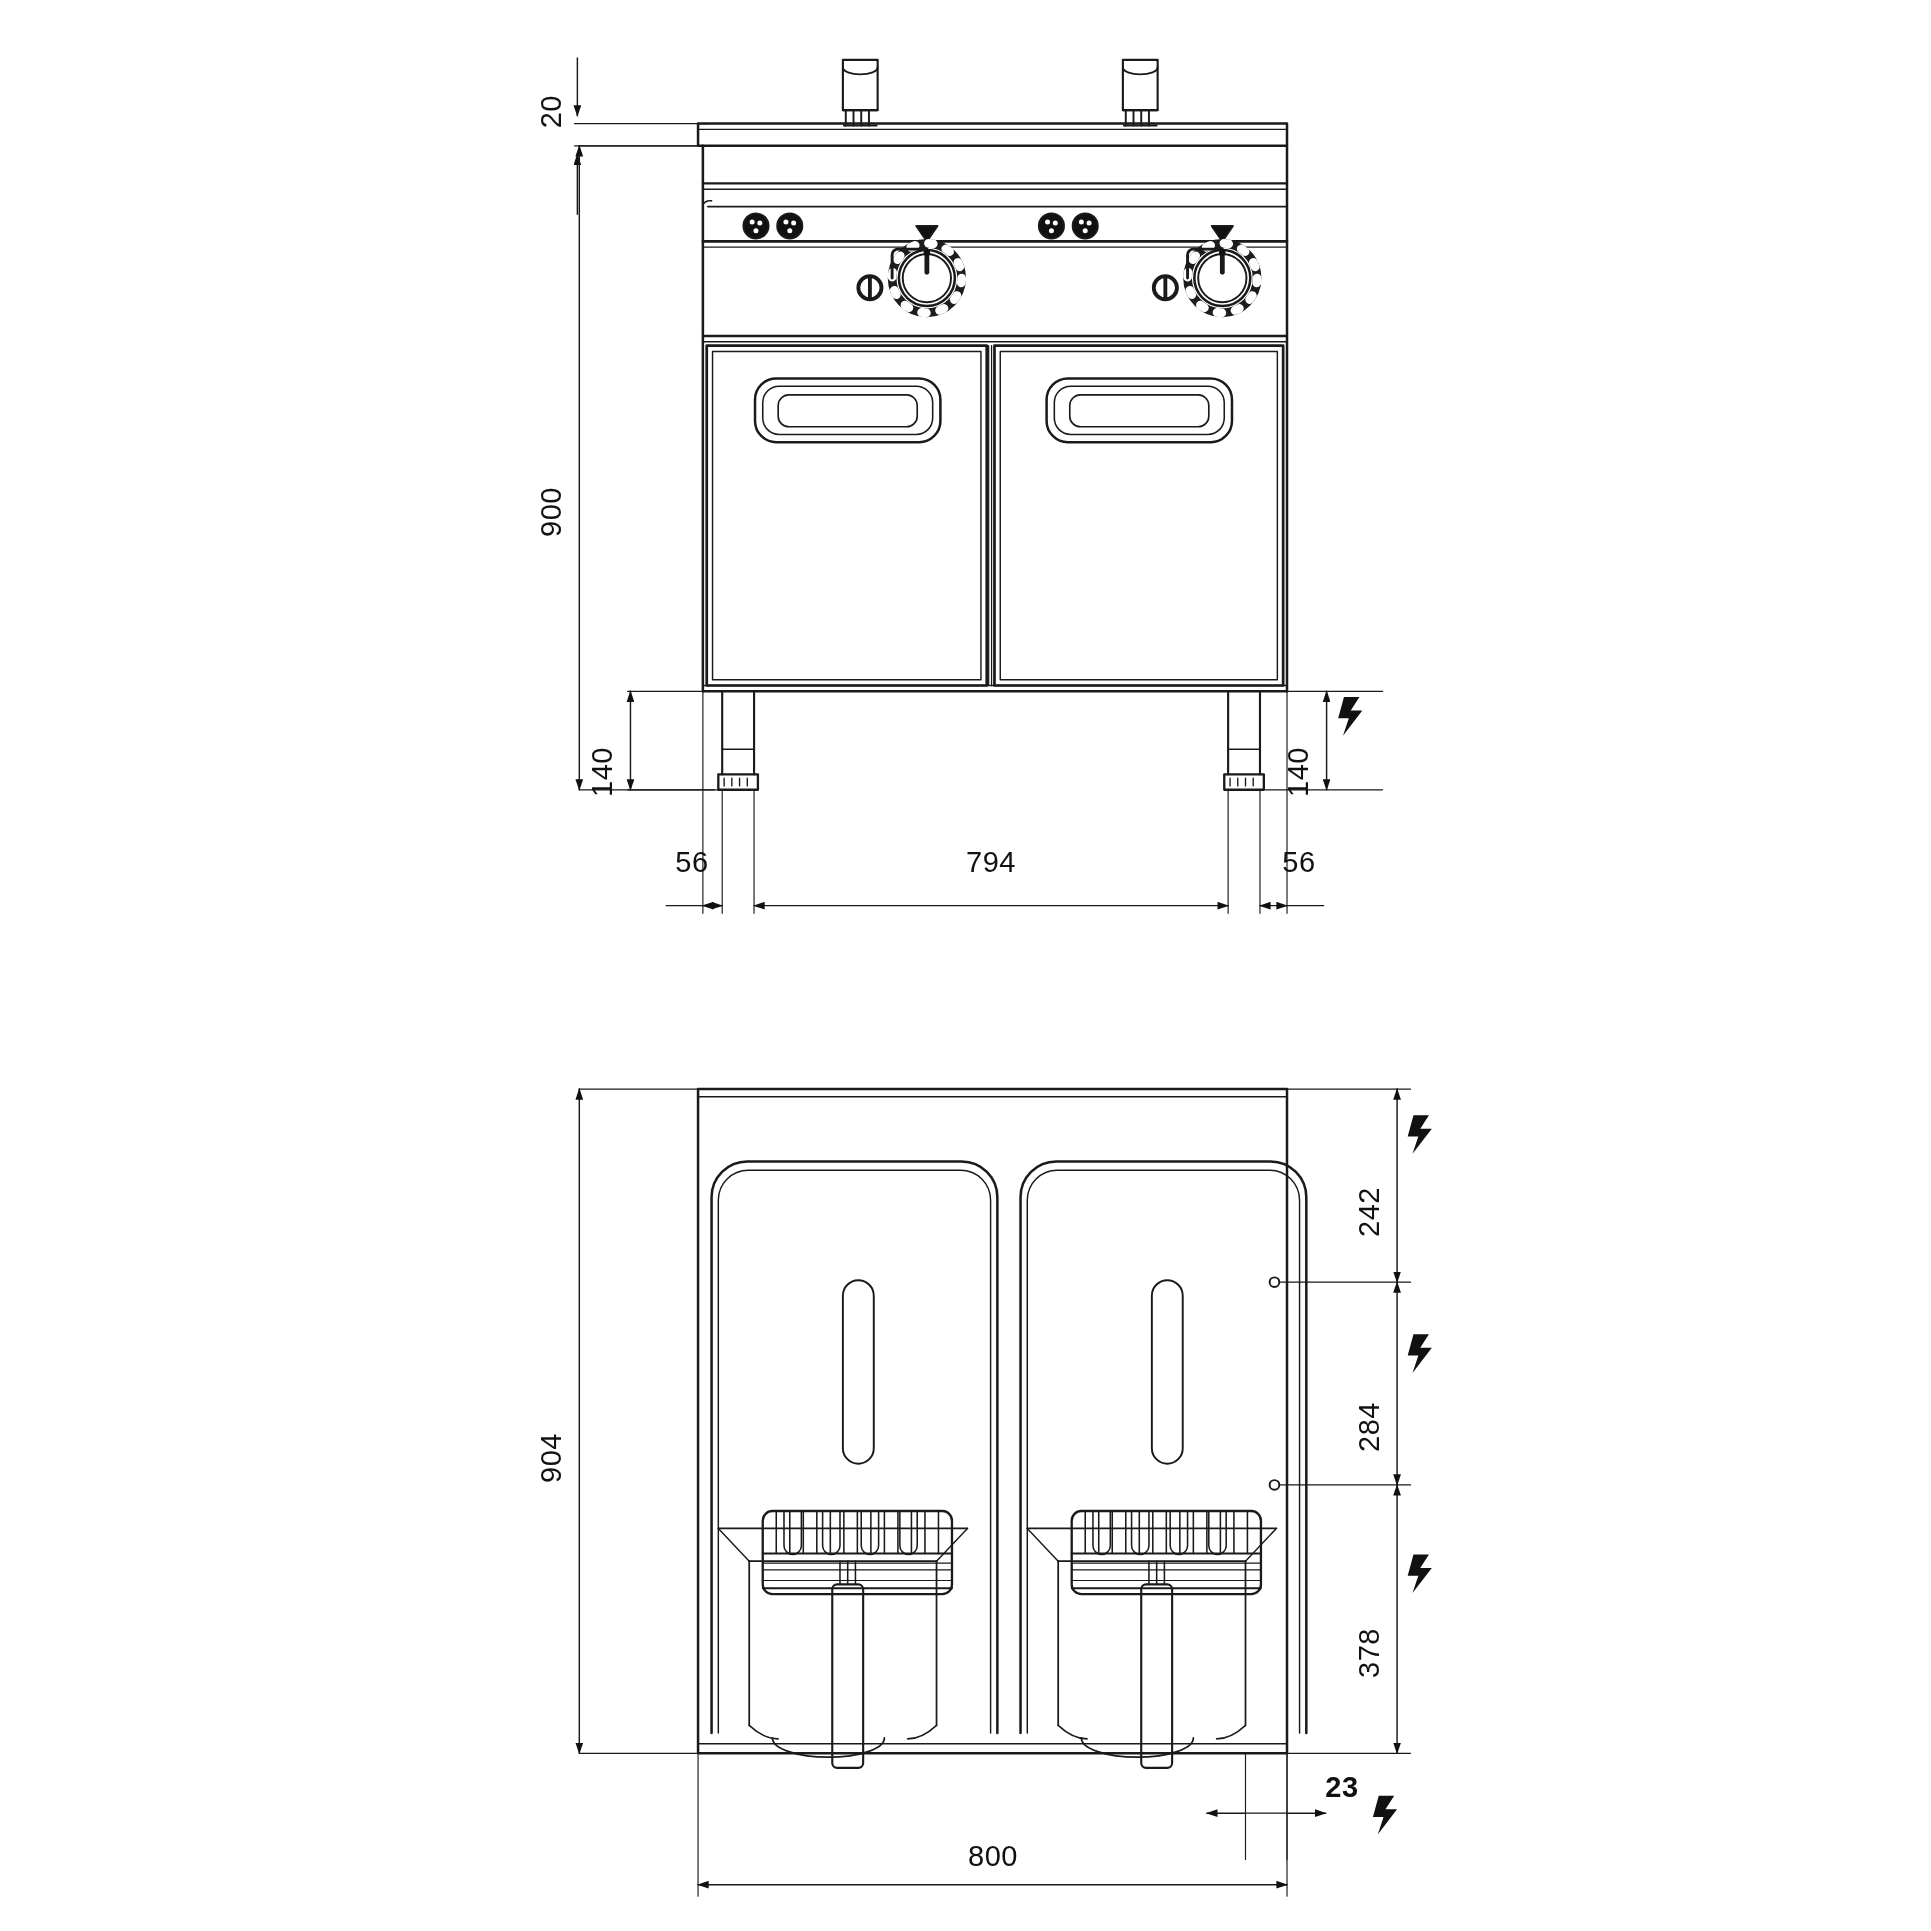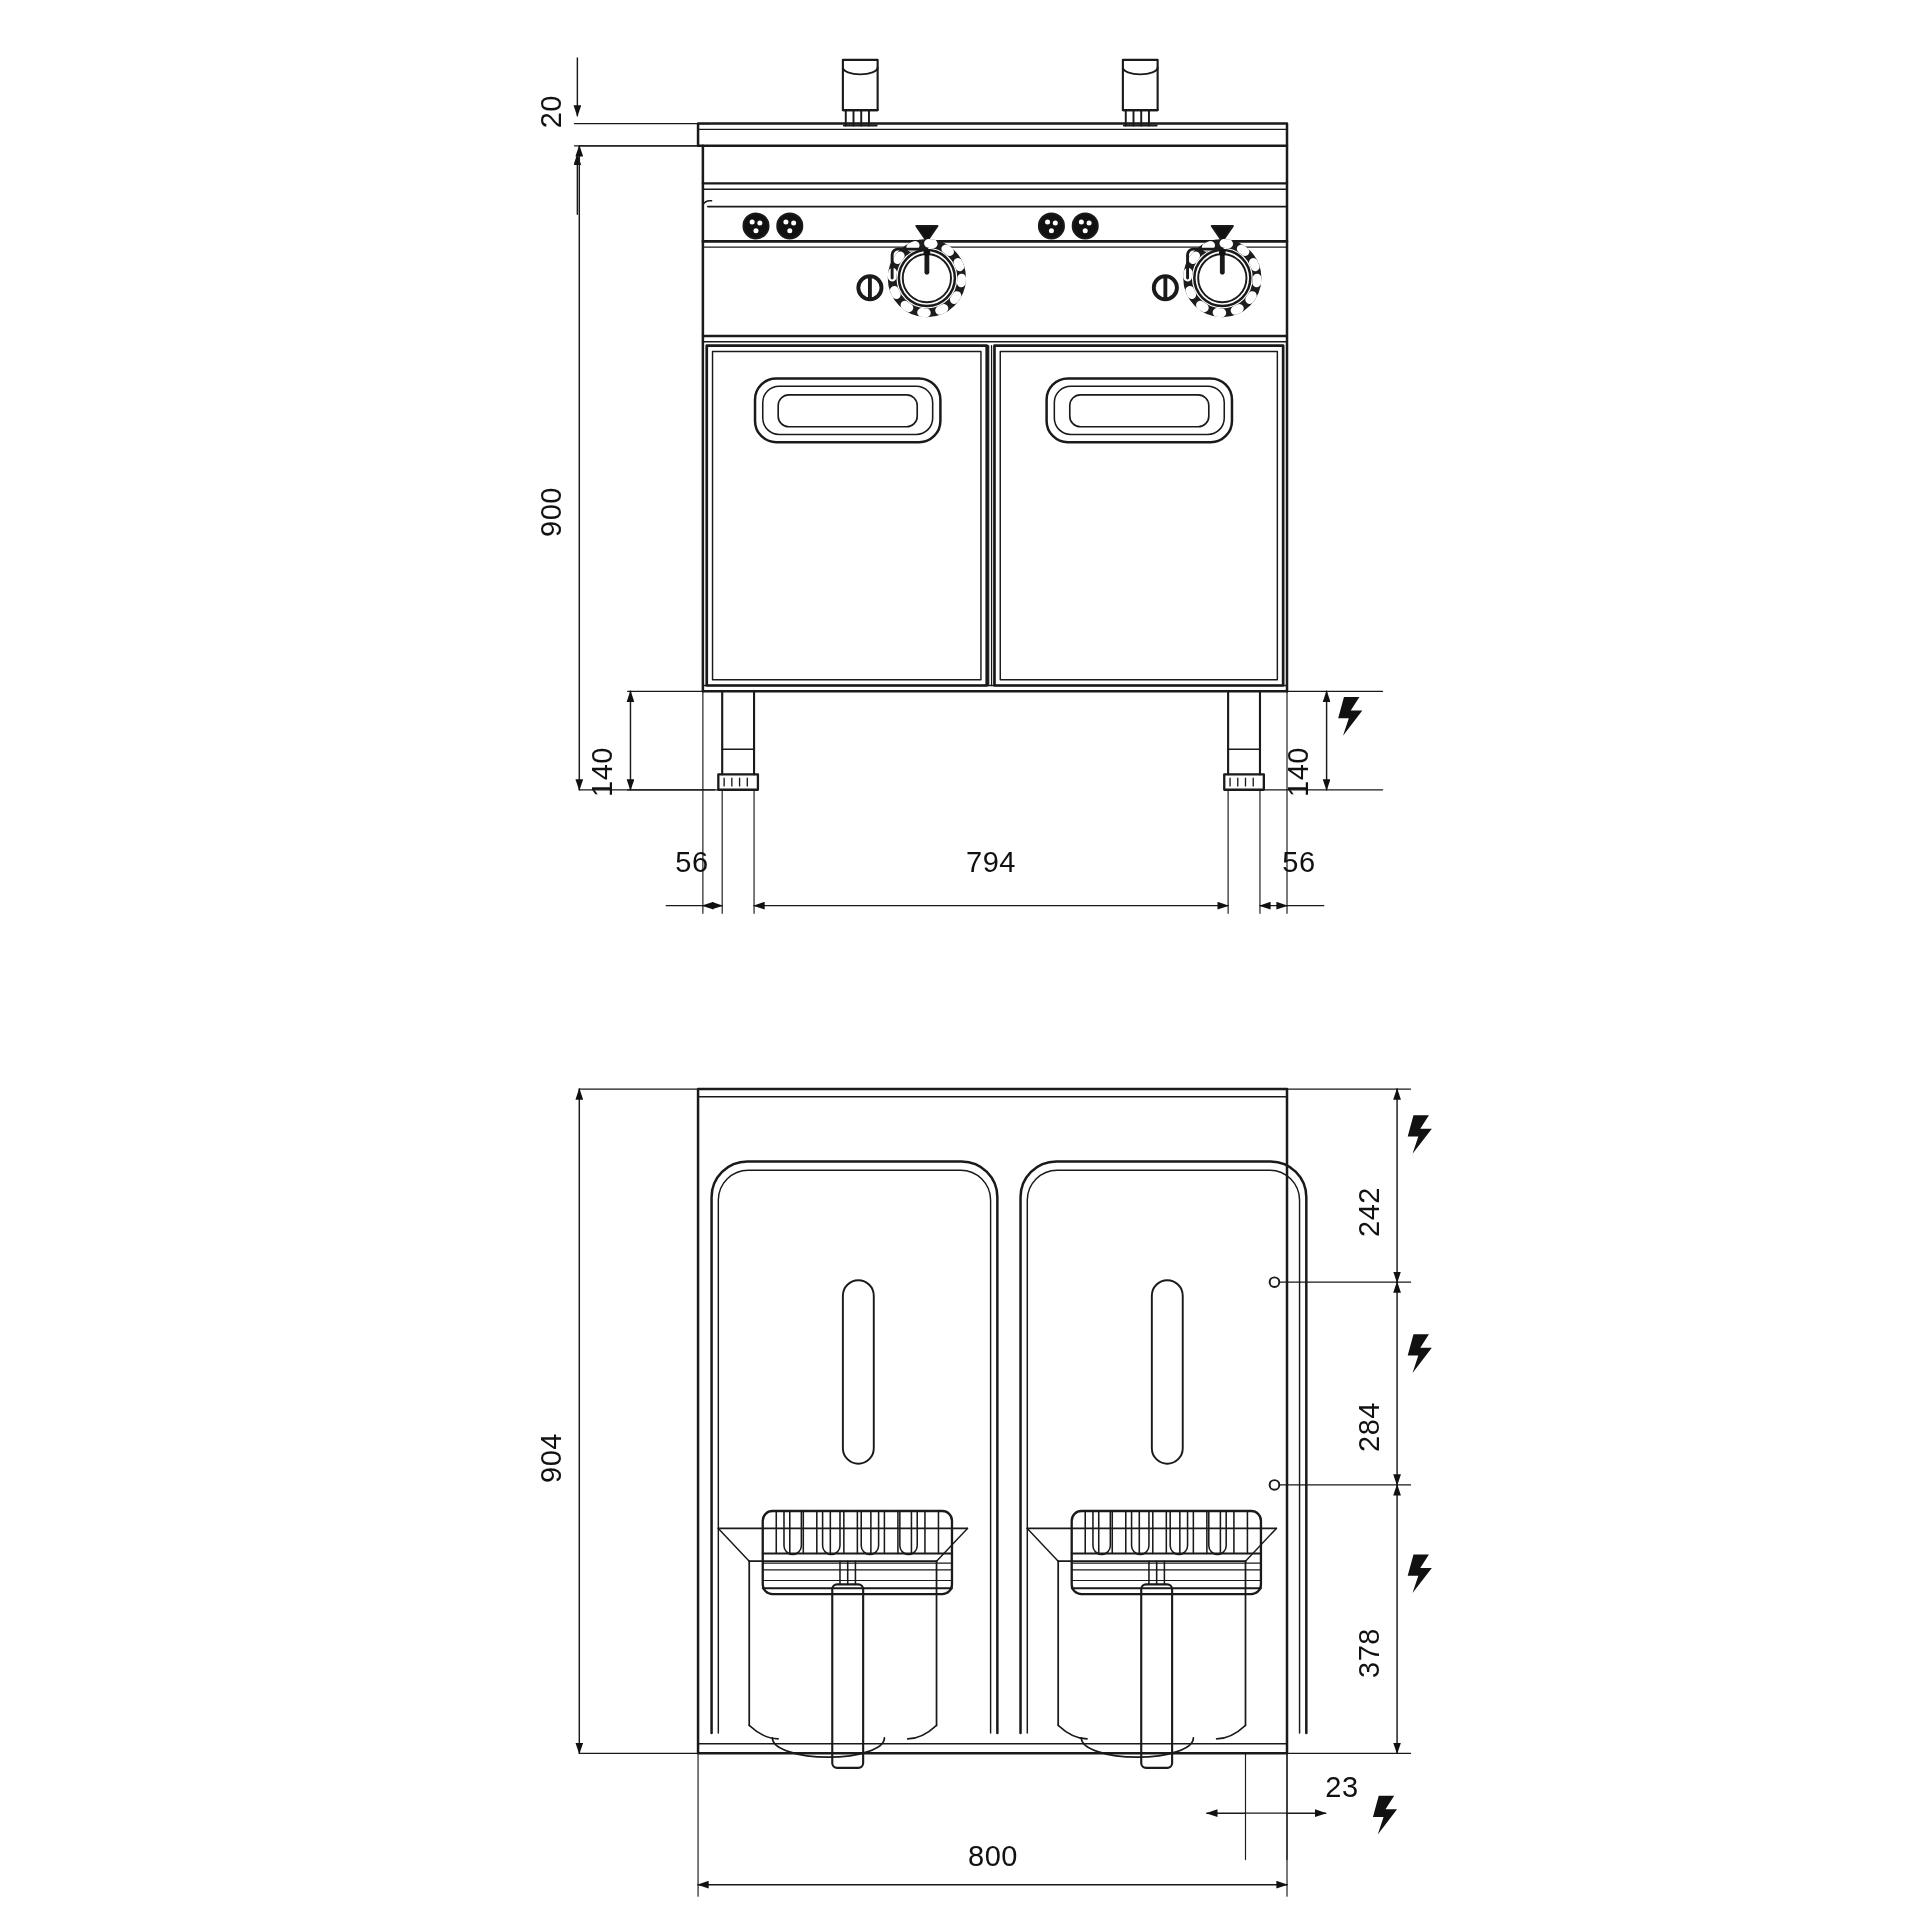--- a/index.html
+++ b/index.html
@@ -360,18 +360,18 @@
   <div class="dimtext" style="left:1299px; top:879px; transform:translate(-50%,-100%);">56</div>
 
   <div class="dimtext vert" style="left:568px; top:1458px; transform:rotate(-90deg) translate(-50%,-100%);">904</div>
 
   <div class="dimtext vert" style="left:1386px; top:1212px; transform:rotate(-90deg) translate(-50%,-100%);">242</div>
 
   <div class="dimtext vert" style="left:1386px; top:1427px; transform:rotate(-90deg) translate(-50%,-100%);">284</div>
 
   <div class="dimtext vert" style="left:1386px; top:1653px; transform:rotate(-90deg) translate(-50%,-100%);">378</div>
 
-  <div class="dimtext" style="left:1342px; top:1804px; transform:translate(-50%,-100%);">23</div>
+  <div class="dimtext" style="left:1342px; top:1804px; transform:translate(-50%,-100%);font-weight:bold;">23</div>
 
   <div class="dimtext" style="left:993px; top:1873px; transform:translate(-50%,-100%);">800</div>
 
 </div>
 
 
 </body></html>

